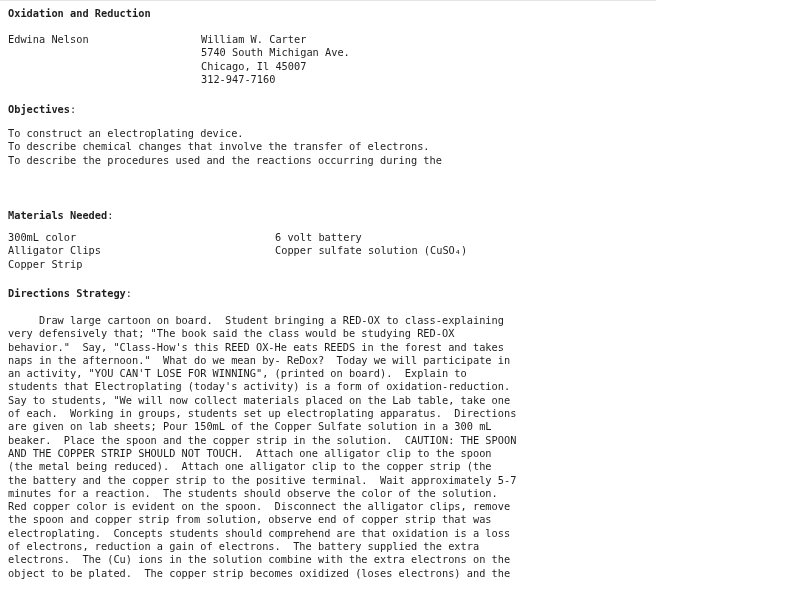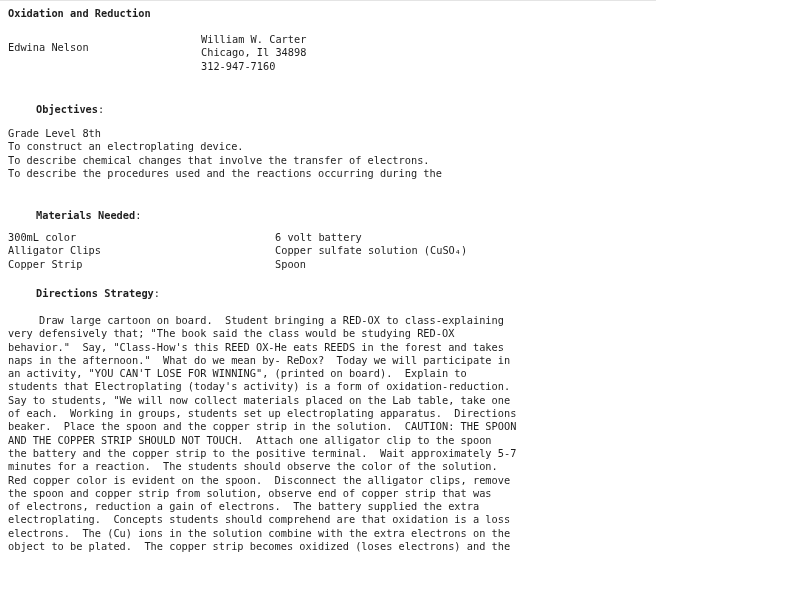--- a/index.html
+++ b/index.html
@@ -15,80 +15,81 @@
     color: #1e1e1e;
   }
   .top-hairline {
     position: absolute;
     top: 0; left: 0;
     width: 800px; height: 1px;
     background: #e4e4e4;
   }
   .abs { position: absolute; left: 8px; }
   .line { white-space: pre; }
-  .heading { white-space: pre; margin-left: 28px; }
+  .heading { white-space: pre; }
   .heading .label { font-weight: bold; }
   .title { font-weight: bold; white-space: pre; }
 </style>
 </head>
 <body>
 
 <div class="page">
 
   <div class="top-hairline"></div>
 
   <div class="abs title" style="top:7px">Oxidation and Reduction</div>
 
-  <div class="abs line" style="top:41px">Edwina Nelson</div>
+  <div class="abs line" style="top:33px">Edwina Nelson</div>
 
   <div class="abs" style="top:33px; left:201px">
     <div class="line">William W. Carter</div>
-    <div class="line">Chicago, Il 34898</div>
+    <div class="line">5740 South Michigan Ave.</div>
+    <div class="line">Chicago, Il 45007</div>
     <div class="line">312-947-7160</div>
   </div>
 
   <div class="abs heading" style="top:103px"><span class="label">Objectives</span><span>:</span></div>
 
   <div class="abs" style="top:127px">
-    <div class="line">Grade Level 8th</div>
     <div class="line">To construct an electroplating device.</div>
     <div class="line">To describe chemical changes that involve the transfer of electrons.</div>
     <div class="line">To describe the procedures used and the reactions occurring during the</div>
   </div>
 
   <div class="abs heading" style="top:209px"><span class="label">Materials Needed</span><span>:</span></div>
 
   <div class="abs" style="top:231px">
     <div class="line">300mL color</div>
     <div class="line">Alligator Clips</div>
     <div class="line">Copper Strip</div>
   </div>
 
   <div class="abs" style="top:231px; left:275px">
     <div class="line">6 volt battery</div>
     <div class="line">Copper sulfate solution (CuSO₄)</div>
-    <div class="line">Spoon</div>
   </div>
 
   <div class="abs heading" style="top:287px"><span class="label">Directions Strategy</span><span>:</span></div>
 
   <div class="abs" style="top:314px">
     <div class="line">     Draw large cartoon on board.  Student bringing a RED-OX to class-explaining</div>
     <div class="line">very defensively that; "The book said the class would be studying RED-OX</div>
     <div class="line">behavior."  Say, "Class-How's this REED OX-He eats REEDS in the forest and takes</div>
     <div class="line">naps in the afternoon."  What do we mean by- ReDox?  Today we will participate in</div>
     <div class="line">an activity, "YOU CAN'T LOSE FOR WINNING", (printed on board).  Explain to</div>
     <div class="line">students that Electroplating (today's activity) is a form of oxidation-reduction.</div>
     <div class="line">Say to students, "We will now collect materials placed on the Lab table, take one</div>
     <div class="line">of each.  Working in groups, students set up electroplating apparatus.  Directions</div>
+    <div class="line">are given on lab sheets; Pour 150mL of the Copper Sulfate solution in a 300 mL</div>
     <div class="line">beaker.  Place the spoon and the copper strip in the solution.  CAUTION: THE SPOON</div>
     <div class="line">AND THE COPPER STRIP SHOULD NOT TOUCH.  Attach one alligator clip to the spoon</div>
+    <div class="line">(the metal being reduced).  Attach one alligator clip to the copper strip (the</div>
     <div class="line">the battery and the copper strip to the positive terminal.  Wait approximately 5-7</div>
     <div class="line">minutes for a reaction.  The students should observe the color of the solution.</div>
     <div class="line">Red copper color is evident on the spoon.  Disconnect the alligator clips, remove</div>
     <div class="line">the spoon and copper strip from solution, observe end of copper strip that was</div>
+    <div class="line">electroplating.  Concepts students should comprehend are that oxidation is a loss</div>
     <div class="line">of electrons, reduction a gain of electrons.  The battery supplied the extra</div>
-    <div class="line">electroplating.  Concepts students should comprehend are that oxidation is a loss</div>
     <div class="line">electrons.  The (Cu) ions in the solution combine with the extra electrons on the</div>
     <div class="line">object to be plated.  The copper strip becomes oxidized (loses electrons) and the</div>
   </div>
 
 </div>
 
 </body></html>

